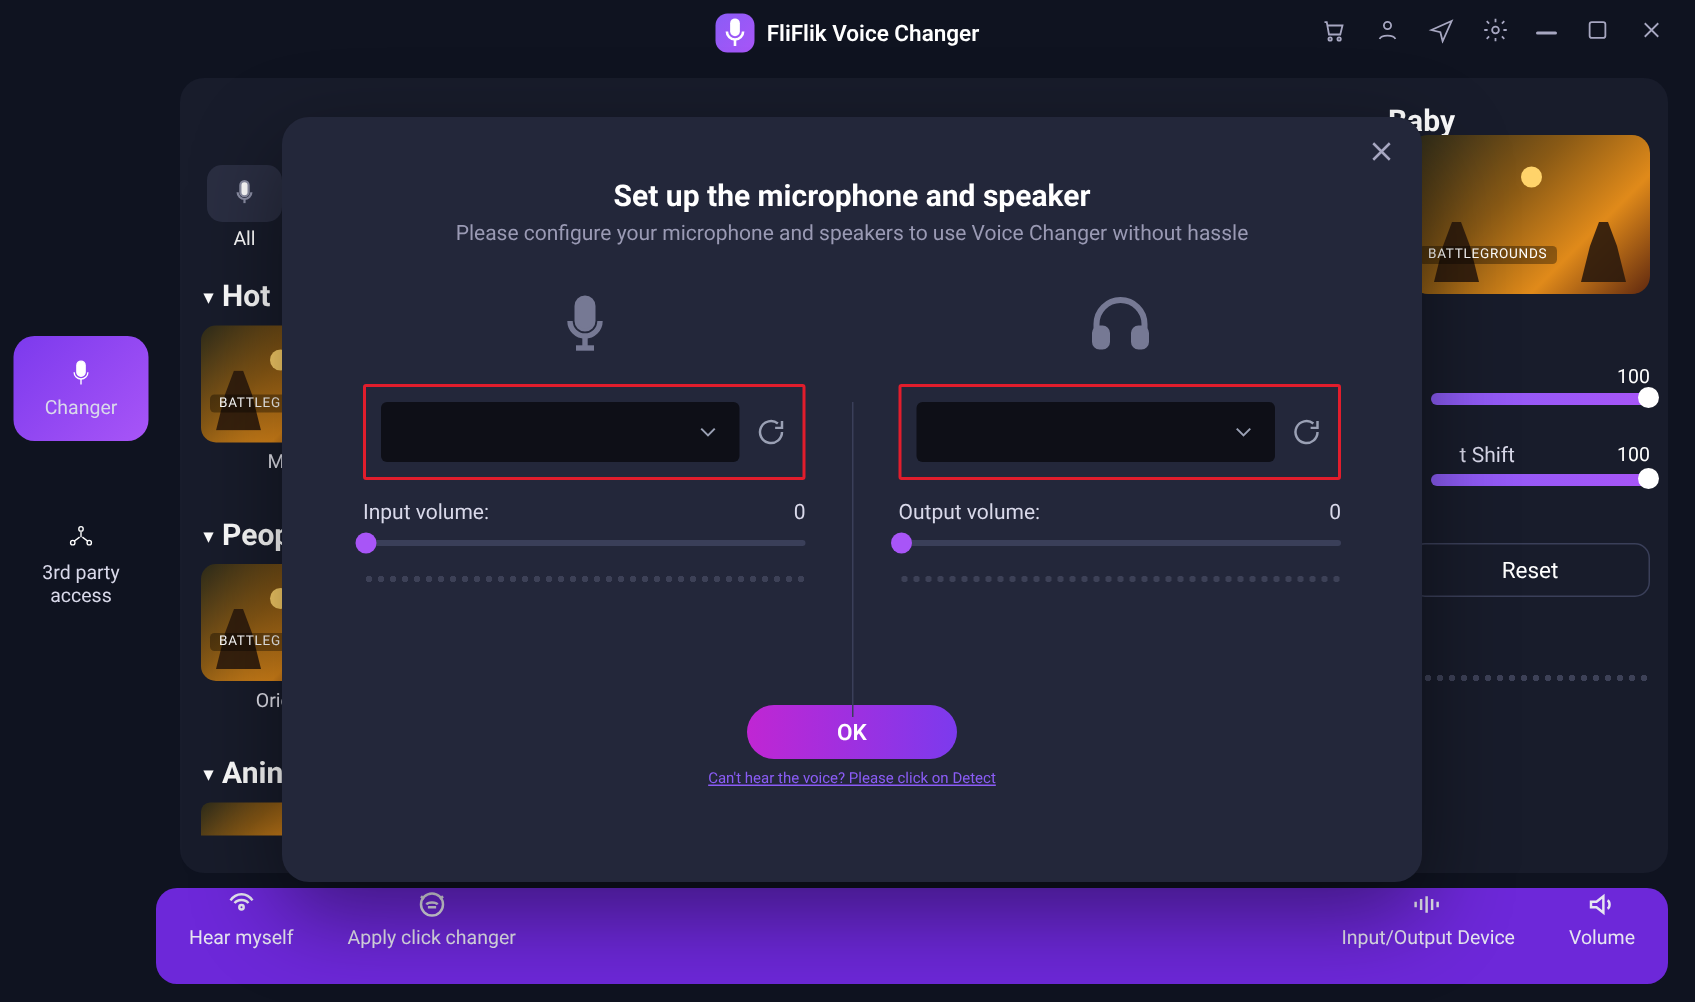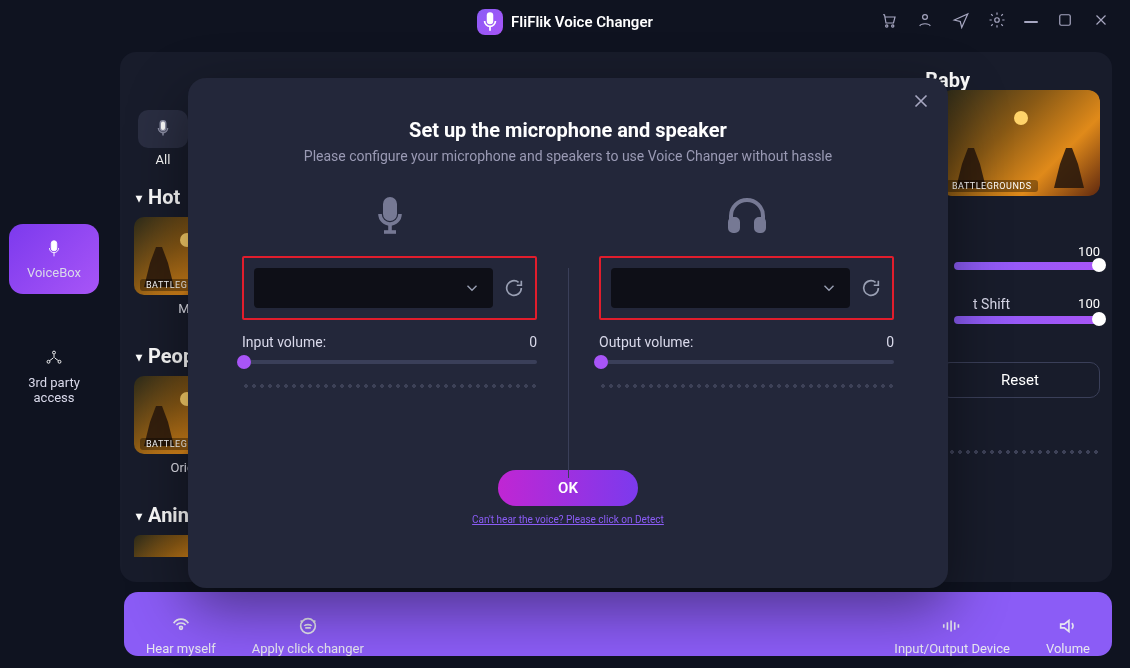--- a/index.html
+++ b/index.html
@@ -34,35 +34,35 @@
   .tab-label { font-size: 13px; }
 
   
   .section-title { display: flex; align-items: center; gap: 6px; font-weight: 700; font-size: 20px; color: #fff; margin: 10px 0 8px 2px; }
   .section-title .tri { font-size: 12px; color: #fff; transform: translateY(1px); }
   .card { width: 100px; }
   .thumb { width: 100px; height: 78px; border-radius: 10px; background: linear-gradient(135deg,#2b2a1a,#8a5a15 40%,#e08a1a 70%,#5f280f); position: relative; overflow: hidden; }
   .thumb .sun { position: absolute; left: 46%; top: 20%; width: 14px; height: 14px; border-radius: 50%; background: #ffd36a; }
   .thumb .sil { position: absolute; left: 10%; bottom: 8px; width: 30px; height: 40px; background: #2b1a0c; clip-path: polygon(40% 0,60% 0,80% 40%,100% 100%,0 100%,20% 40%); opacity: .9; }
   .thumb .sil2 { position: absolute; right: 10%; bottom: 8px; width: 30px; height: 40px; background: #2b1a0c; clip-path: polygon(40% 0,60% 0,80% 40%,100% 100%,0 100%,20% 40%); opacity: .9; }
-  .thumb .tag { position: absolute; left: 6px; bottom: 4px; font-size: 9px; color: #fff; background: rgba(0,0,0,.35); padding: 1px 6px; border-radius: 3px; letter-spacing: .5px; }
+  .thumb .tag { position: absolute; left: 6px; bottom: 20px; font-size: 9px; color: #fff; background: rgba(0,0,0,.35); padding: 1px 6px; border-radius: 3px; letter-spacing: .5px; }
   .cap { margin-top: 6px; font-size: 13px; color: #e6e6f0; text-align: center; white-space: nowrap; overflow: hidden; text-overflow: ellipsis; }
   .row { display: flex; gap: 14px; }
 
   
   .right-panel-title { position: absolute; right: 160px; top: 68px; font-size: 20px; color: #fff; font-weight: 700; }
   .right-pane-thumb { position: absolute; right: 30px; top: 90px; width: 160px; height: 106px; border-radius: 12px; overflow: hidden; }
   .right-slider { position: absolute; right: 30px; height: 8px; border-radius: 4px; background: linear-gradient(90deg,#8b5cf6,#a855f7); }
   .right-slider .knob { position: absolute; right: -6px; top: -4px; width: 14px; height: 14px; border-radius: 50%; background: #fff; }
   .right-num { position: absolute; right: 30px; font-size: 13px; color: #fff; text-align: right; }
   .reset-btn { position: absolute; right: 30px; top: 362px; width: 160px; height: 36px; border-radius: 10px; border: 1px solid #3a3f59; color: #fff; background: transparent; font-size: 15px; cursor: pointer; }
   .dots-right { position: absolute; right: 28px; top: 448px; width: 170px; height: 10px; background-image: radial-gradient(#3d4157 2px, transparent 2px); background-size: 8px 8px; }
 
   
-  .bottombar { position: absolute; left: 124px; right: 18px; bottom: 12px; height: 64px; background: #8b5cf6; border-radius: 14px; display: flex; align-items: flex-end; justify-content: space-between; padding: 0 22px; }
+  .bottombar { position: absolute; left: 104px; right: 18px; bottom: 12px; height: 64px; background: #6d28d9; border-radius: 14px; display: flex; align-items: flex-start; justify-content: space-between; padding: 0 22px; }
   .bbgroup { display: flex; align-items: center; gap: 36px; }
   .bbitem { display: flex; flex-direction: column; align-items: center; gap: 4px; color: #e6e6f0; font-size: 13px; cursor: pointer; }
   .bbitem svg { width: 22px; height: 22px; stroke: #e6e6f0; fill: none; stroke-width: 1.8; }
 
   
   .modal-overlay { position: absolute; inset: 0; background: transparent; display: flex; align-items: flex-start; justify-content: center; }
   .modal { position: absolute; left: 188px; top: 78px; width: 760px; height: 510px; background: #23273a; border-radius: 18px; box-shadow: 0 20px 60px rgba(0,0,0,.45); padding: 22px 28px 20px; }
   .modal-close { position: absolute; right: 16px; top: 12px; width: 22px; height: 22px; cursor: pointer; }
   .modal-close svg { width: 22px; height: 22px; stroke: #a7a7c1; stroke-width: 1.8; fill: none; }
   .modal-title { text-align: center; font-size: 20px; font-weight: 700; color: #fff; margin-top: 18px; }
@@ -128,21 +128,21 @@
     </div>
   </div>
 
   <div class="leftrail">
     <div class="rail-item active">
       <svg viewBox="0 0 24 24">
           <path d="M12 3a3 3 0 0 1 3 3v5a3 3 0 1 1-6 0V6a3 3 0 0 1 3-3z" fill="#fff"></path>
           <path d="M7 11a5 5 0 0 0 10 0" stroke="#fff" fill="none"></path>
           <path d="M12 16v4" stroke="#fff"></path>
         </svg>
-      <span class="label">VoiceBox</span>
+      <span class="label">Changer</span>
     </div>
     <div class="rail-item">
       <svg viewBox="0 0 24 24" stroke="#cfd0e4">
           <circle cx="12" cy="5" r="1.6"></circle>
           <circle cx="6" cy="15" r="1.6"></circle>
           <circle cx="18" cy="15" r="1.6"></circle>
           <path d="M12 7v4M11 11l-4 3M13 11l4 3"></path>
         </svg>
       <span class="label">3rd party access</span>
     </div>

